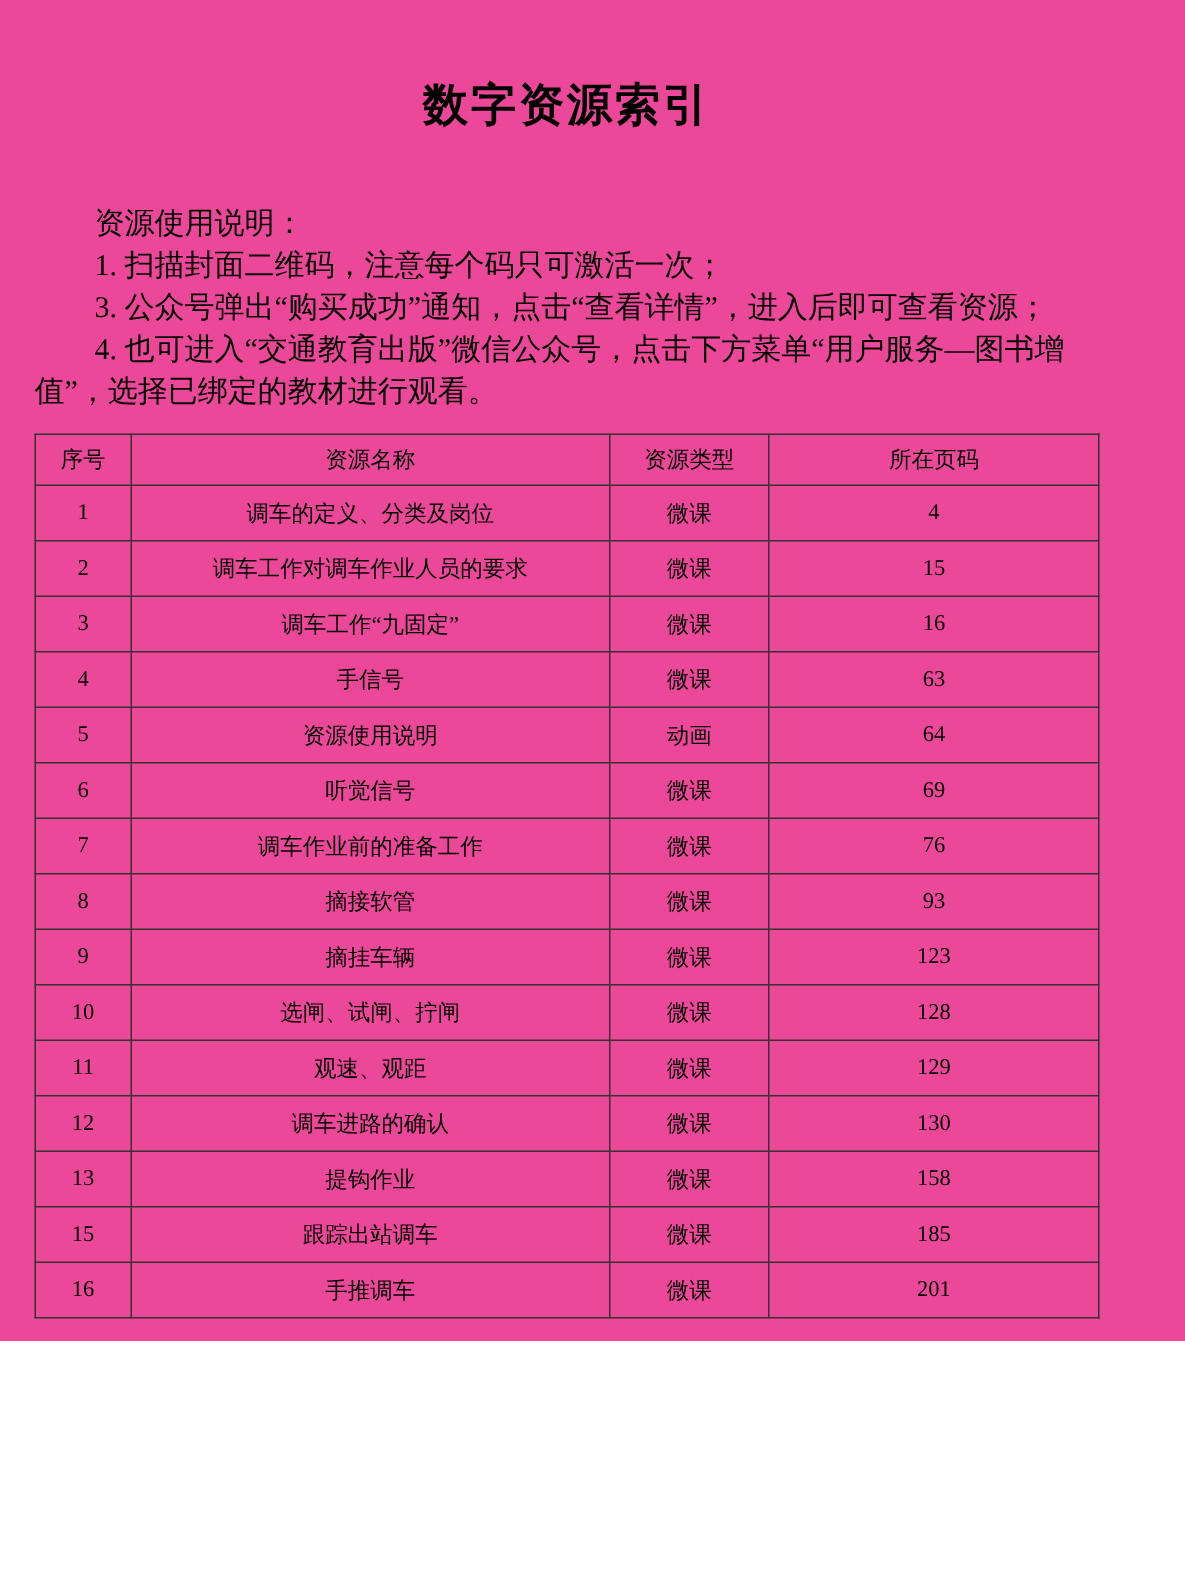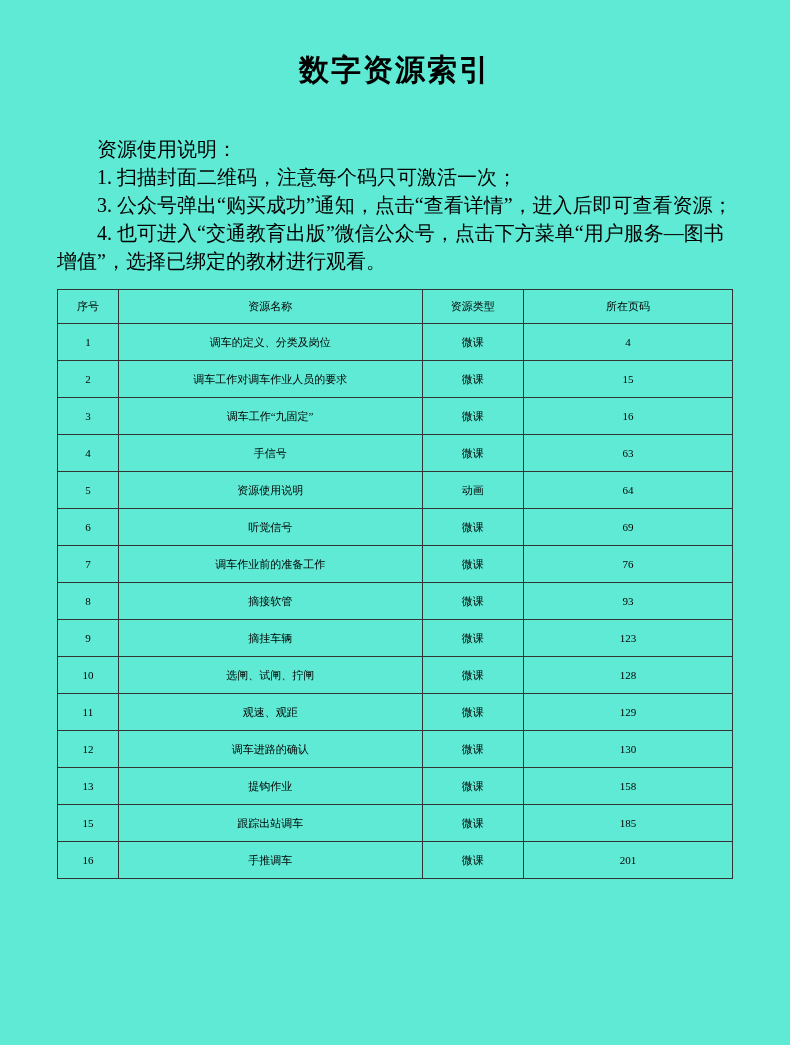--- a/index.html
+++ b/index.html
@@ -3,24 +3,24 @@
 <meta charset="utf-8">
 <style>
   html, body {
     margin: 0;
     padding: 0;
     background: #ffffff;
   }
   .page {
     position: relative;
     width: 790px;
-    height: 1045px;
+    height: 894px;
     box-sizing: border-box;
-    padding: 30px 57px 0 57px;
-    background: #5eead4;
+    padding: 30px 57px 0 23px;
+    background: #ec4899;
     color: #000000;
     font-family: "Liberation Serif", "DejaVu Serif", serif;
     overflow: hidden;
   }
   .doc-title {
     margin: 20px 0 44px 0;
     text-align: center;
     font-family: "Liberation Sans", "DejaVu Sans", sans-serif;
     font-weight: bold;
     font-size: 30px;
@@ -34,21 +34,21 @@
   .instructions p {
     margin: 0;
     line-height: 28px;
     text-indent: 2em;
   }
   .res-table {
     width: 100%;
     margin-top: 14px;
     border-collapse: collapse;
     table-layout: fixed;
-    font-size: 11px;
+    font-size: 15px;
   }
   .res-table th,
   .res-table td {
     border: 1px solid #333333;
     text-align: center;
     vertical-align: middle;
     height: 36px;
     padding: 0 4px;
     font-weight: normal;
     overflow: hidden;

